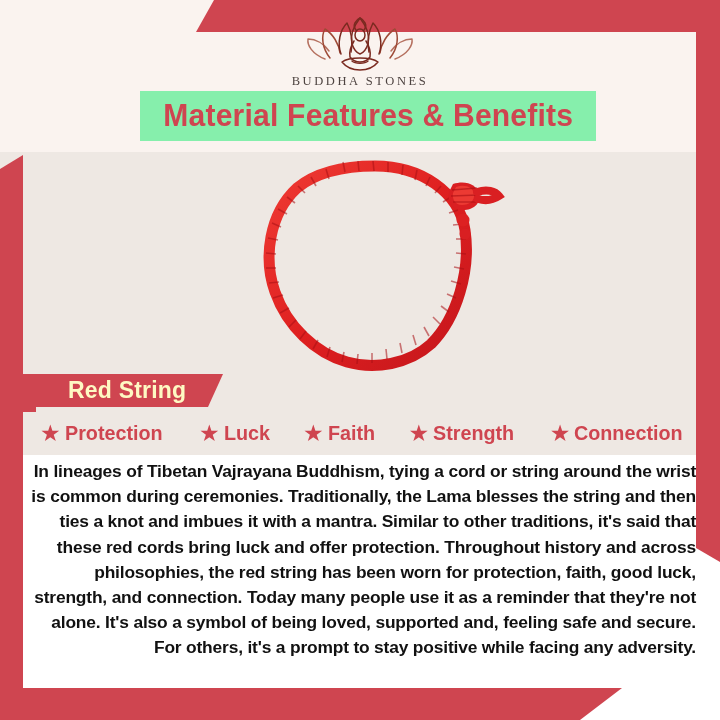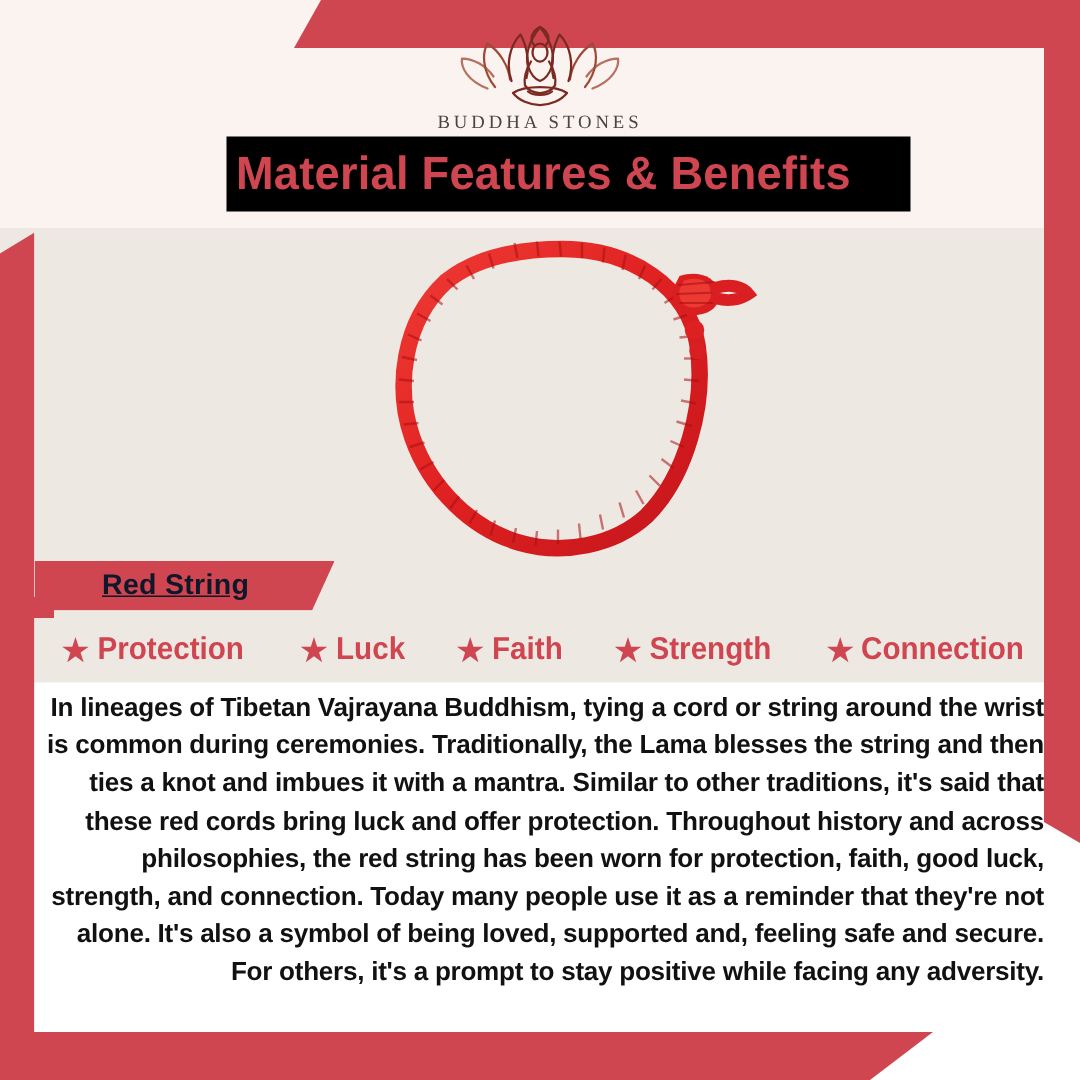--- a/index.html
+++ b/index.html
@@ -88,26 +88,26 @@
     font-family: "Liberation Serif", serif;
     font-size: 12.5px;
     letter-spacing: 2.6px;
     color: #4d4340;
     text-align: center;
   }
 
   
   .title-panel {
     position: absolute;
-    left: 151px; top: 91px;
+    left: 140px; top: 91px;
     width: 456px; height: 50px;
-    background: #000000;
+    background: #86efac;
     display: flex;
     align-items: center;
-    justify-content: flex-start;
+    justify-content: center;
   }
   .title-text {
     font-size: 31px;
     font-weight: bold;
     color: #cf4550;
     letter-spacing: 0.2px;
     white-space: nowrap;
     transform: scaleX(0.97);
   }
 
@@ -124,26 +124,25 @@
     left: 23px; top: 374px;
     height: 33px;
     min-width: 200px;
     background: #cf4550;
     clip-path: polygon(0 0, 100% 0, calc(100% - 15px) 100%, 0 100%);
     display: flex;
     align-items: center;
   }
   .ribbon-text {
     padding: 0 34px 0 45px;
-    color: #0f172a;
-    font-size: 19px;
+    color: #fef9c3;
+    font-size: 23px;
     font-weight: bold;
     letter-spacing: 0.2px;
     white-space: nowrap;
-    text-decoration: underline;
   }
 
   
   .benefits {
     position: absolute;
     left: 40px; top: 421px;
     width: 650px;
     display: flex;
     align-items: center;
     justify-content: space-between;

